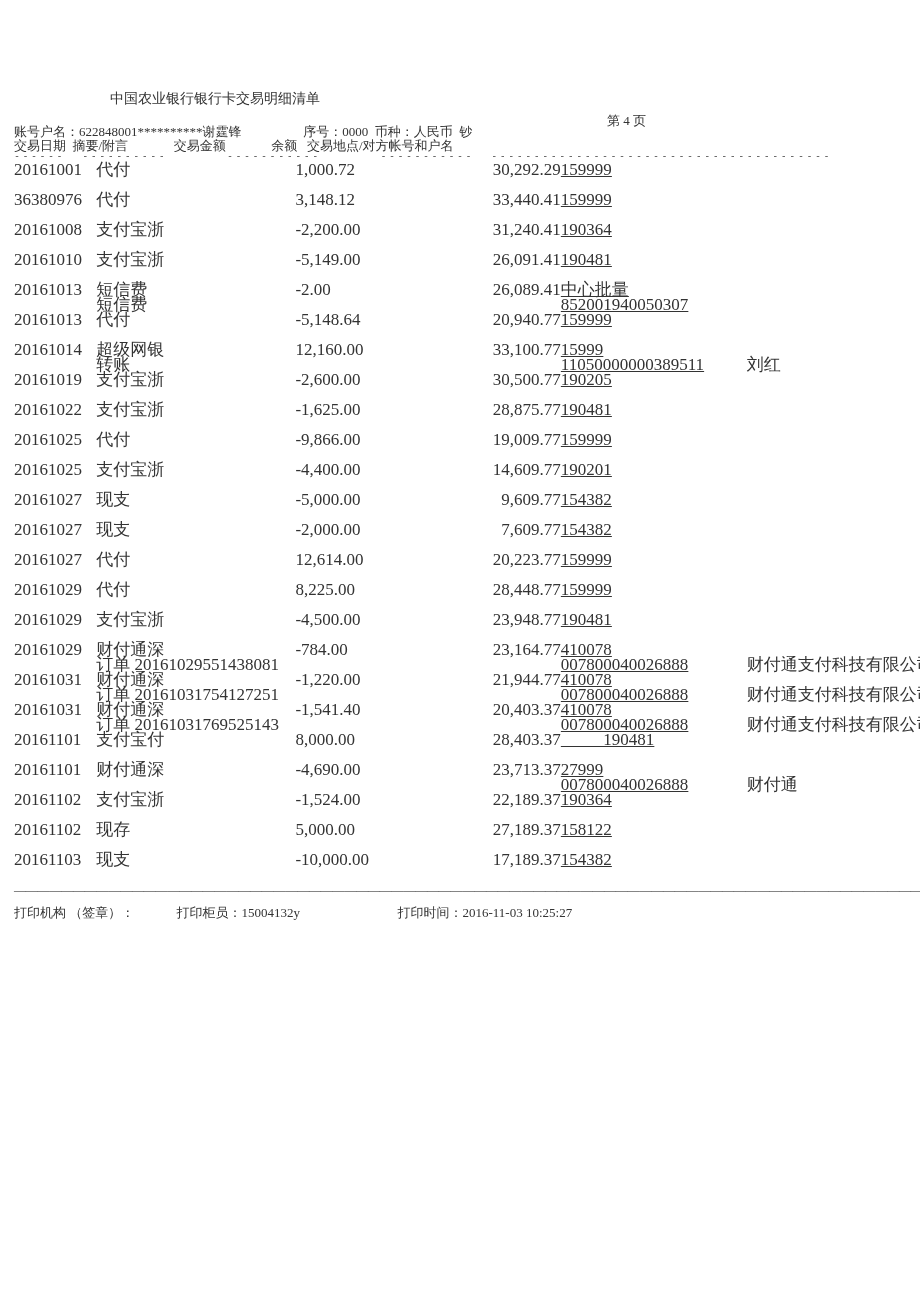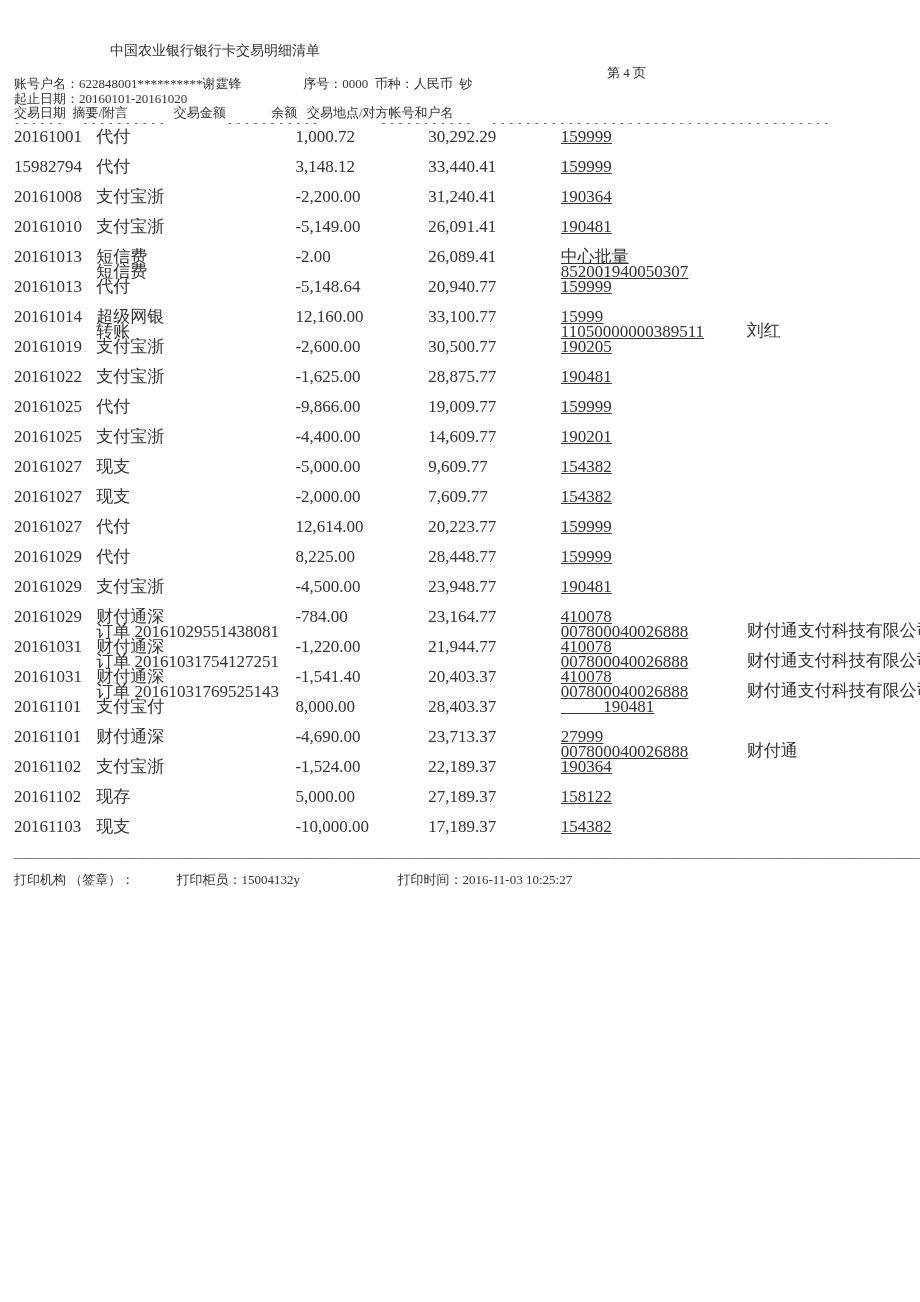--- a/index.html
+++ b/index.html
@@ -5,21 +5,21 @@
   html, body {
     margin: 0;
     padding: 0;
     background: #ffffff;
     font-family: "SimSun", "NSimSun", serif;
     font-size: 13px;
     color: #333;
     width: 920px;
   }
   .page {
-    padding: 42px 14px 0 14px;
+    padding: 90px 14px 0 14px;
     width: 892px;
   }
   .title-row {
     font-size: 14px;
     margin-left: 96px;
     margin-bottom: 4px;
   }
   .page-num {
     float: right;
     margin-right: 260px;
@@ -57,23 +57,23 @@
   }
   table.tx td {
     padding: 0;
     vertical-align: top;
     white-space: pre;
     line-height: 15px;
   }
   td.c-date { width: 62px; }
   td.c-desc { width: 150px; }
   td.c-amt  { width: 100px; text-align: left; padding-right: 6px;}
-  td.c-bal  { width: 100px; padding-right: 6px;}
+  td.c-bal  { width: 100px; text-align: right; padding-right: 6px;}
   td.c-loc  { width: 140px; padding-left: 4px; text-decoration: underline;}
-  td.c-ext  { width: 120px; font-family: Liberation Mono, monospace; }
+  td.c-ext  { width: 120px; }
   tr.spacer td { height: 15px; }
   .footer-sep {
     margin-top: 16px;
     white-space: pre;
     font-size: 12px;
     color: #444;
     letter-spacing: -0.2px;
   }
   .footer-row {
     white-space: pre;
@@ -87,40 +87,39 @@
 <div class="page">
 
   <div class="title-row">中国农业银行银行卡交易明细清单</div>
 
   <div style="clear:both;">
     <span class="page-num">第 4 页</span>
   </div>
 
   <div class="hdr-line1"><span>账号户名：</span><span>622848001**********谢霆锋</span>                   <span>序号：</span><span>0000</span>  <span>币种：</span><span>人民币</span>  <span>钞</span></div>
 
-  <div class="hdr-line2"><span>起止日期：</span><span>20160101-20161020</span></div>
 
   <div class="header-row"><span>交易日期</span>  <span>摘要/附言</span>              <span>交易金额</span>              <span>余额</span>   <span>交易地点/对方帐号和户名</span></div>
   <div class="dashed-row">------  ----------       -----------       -----------  ----------------------------------------</div>
 
   <table class="tx">
     <tbody id="tx-body">
         <tr>
           <td class="c-date">20161001</td>
           <td class="c-desc">代付</td>
           <td class="c-amt">1,000.72</td>
           <td class="c-bal">30,292.29</td>
           <td class="c-loc">159999</td>
           <td class="c-ext"></td>
         </tr>
         <tr class="spacer">
           <td colspan="6"></td>
         </tr>
         <tr>
-          <td class="c-date">15982794</td>
+          <td class="c-date">36380976</td>
           <td class="c-desc">代付</td>
           <td class="c-amt">3,148.12</td>
           <td class="c-bal">33,440.41</td>
           <td class="c-loc">159999</td>
           <td class="c-ext"></td>
         </tr>
         <tr class="spacer">
           <td colspan="6"></td>
         </tr>
         <tr>

